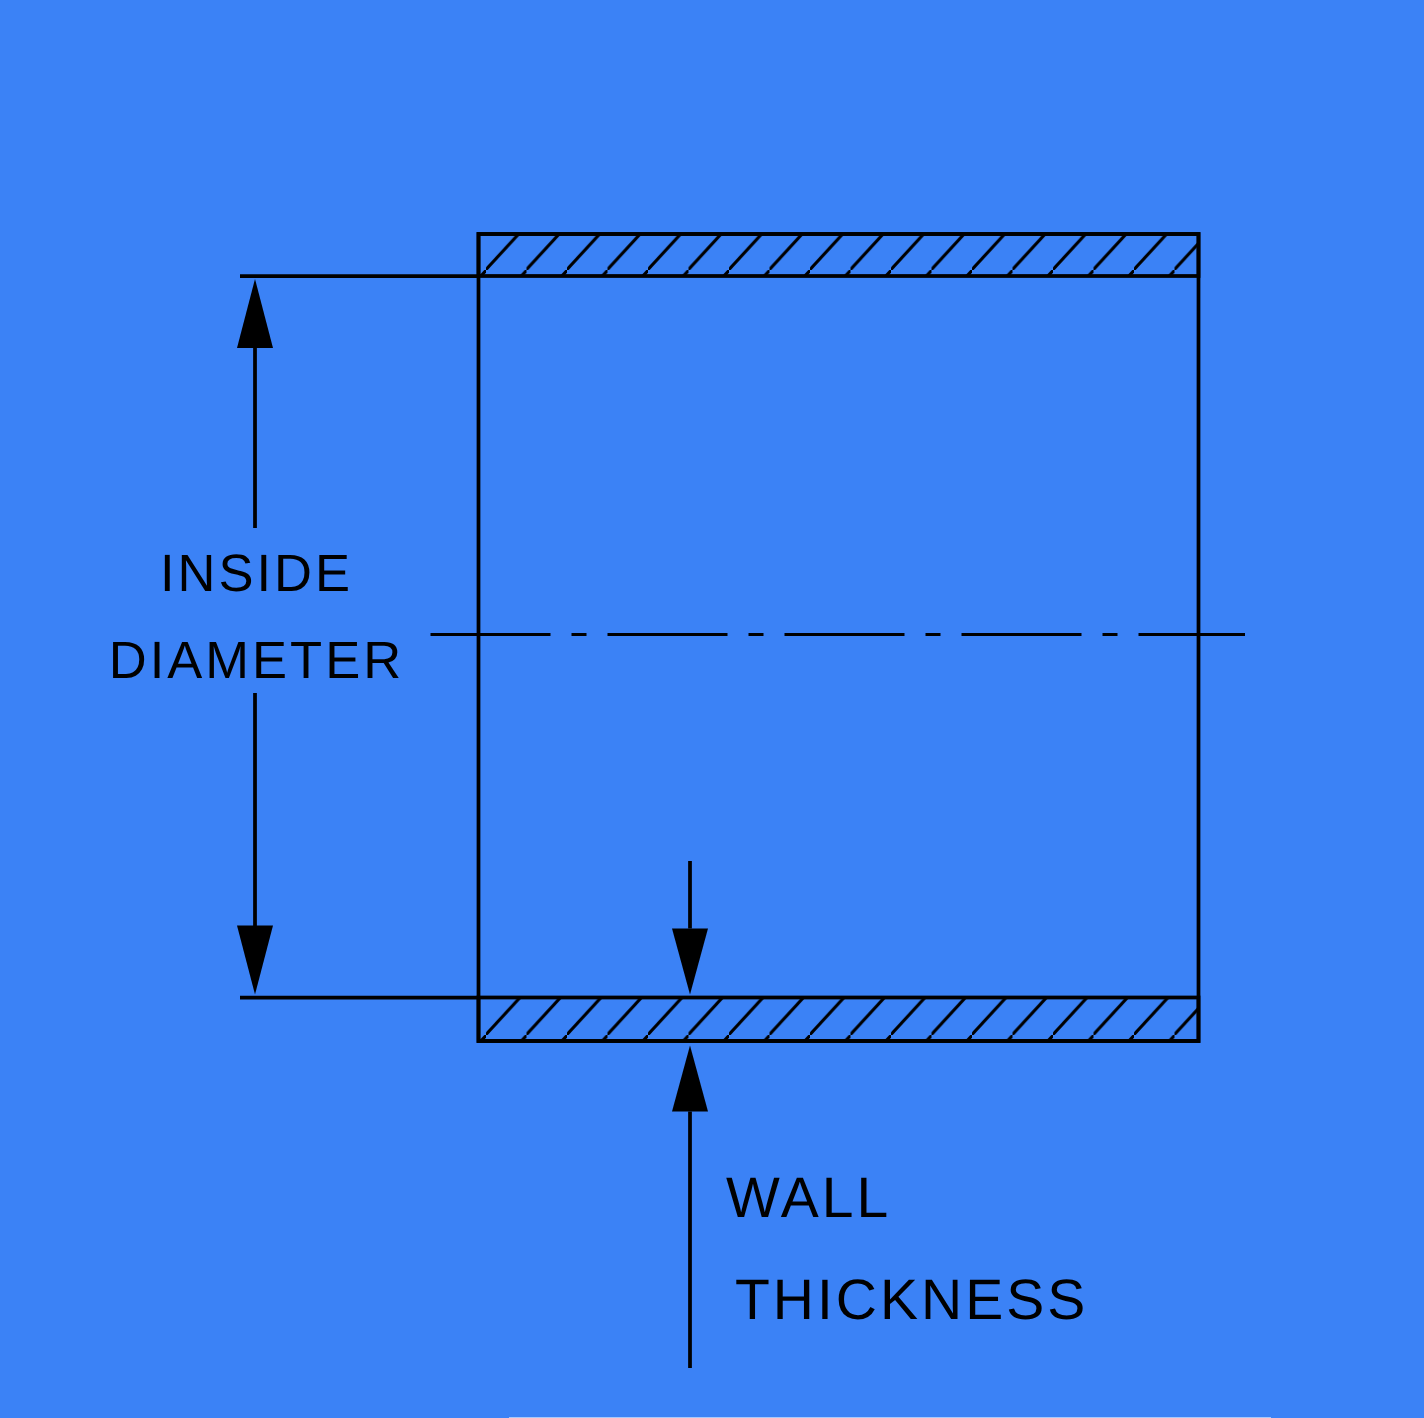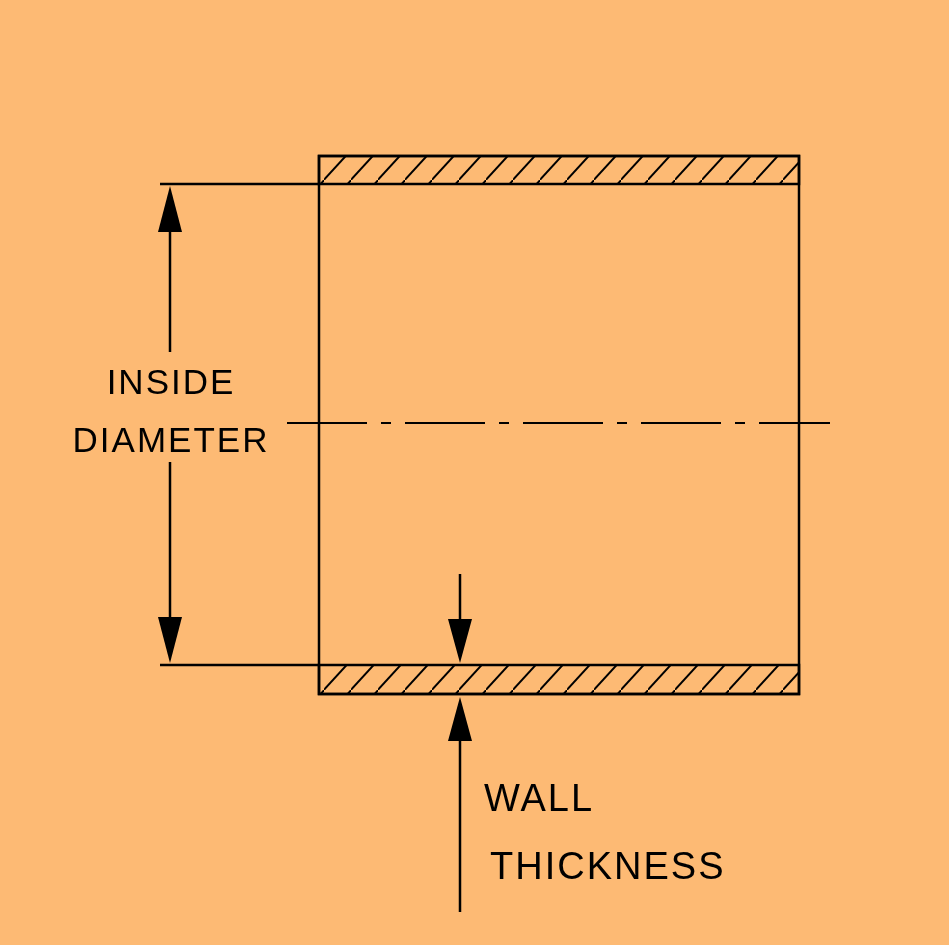--- a/index.html
+++ b/index.html
@@ -7,21 +7,21 @@
     padding: 0;
     background: #ffffff;
     width: 949px;
     height: 945px;
     overflow: hidden;
   }
   .diagram-wrap {
     position: relative;
     width: 949px;
     height: 945px;
-    background: #fdba74;
+    background: #3b82f6;
   }
   svg {
     display: block;
   }
   .dim-text {
     font-family: "Liberation Sans", "DejaVu Sans", sans-serif;
     font-weight: 400;
     fill: #000000;
   }
   .id-text {

